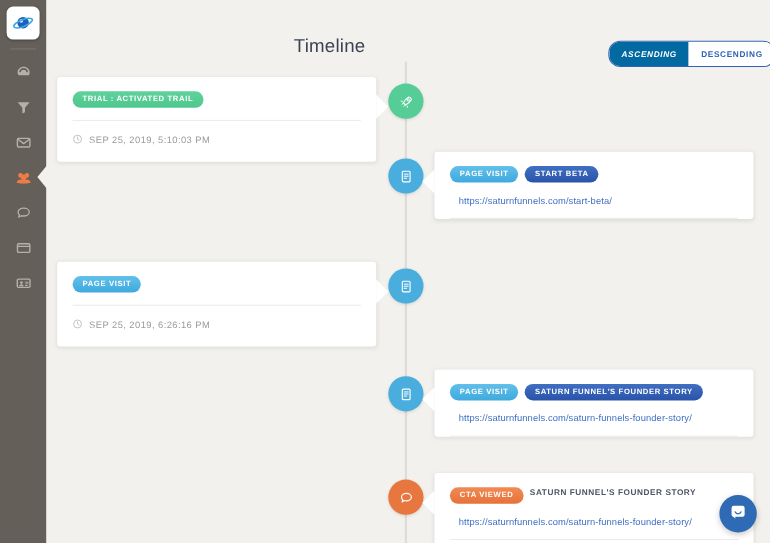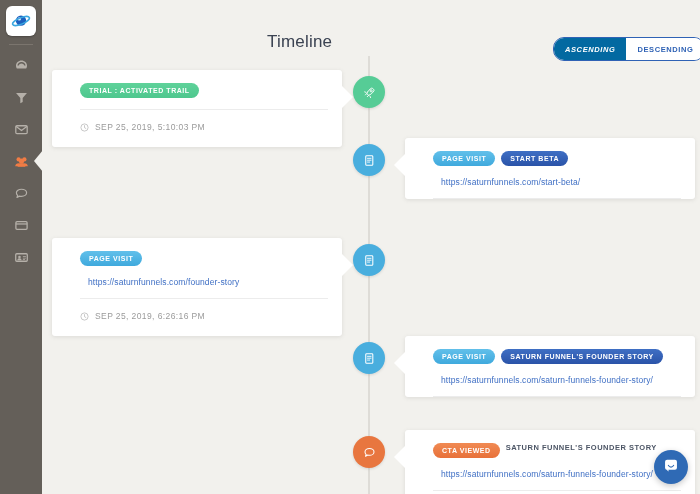--- a/index.html
+++ b/index.html
@@ -79,35 +79,35 @@
     display:flex;align-items:center;justify-content:center;
     box-shadow:0 1px 3px rgba(0,0,0,.12);
   }
   .dot svg{display:block;}
 
   .card{
     position:absolute;background:#ffffff;border-radius:3px;
     box-shadow:0 1px 4px rgba(70,70,70,.13);
   }
   .card.left{left:10px;width:290px;}
-  .card.right{left:363px;width:290px;}
+  .card.right{left:353px;width:290px;}
   .card .notch{position:absolute;width:0;height:0;top:16px;}
   .card.left .notch{
     right:-11px;
     border-top:11px solid transparent;
     border-bottom:11px solid transparent;
     border-left:11px solid #ffffff;
   }
   .card.right .notch{
     left:-11px;
     border-top:11px solid transparent;
     border-bottom:11px solid transparent;
     border-right:11px solid #ffffff;
   }
-  .card-body{padding:13px 14px 0 14px;margin-left:14px;}
+  .card-body{padding:13px 14px 0 14px;}
   .badge-row{display:flex;gap:6px;flex-wrap:wrap;}
   .badge{
     display:inline-flex;align-items:center;
     height:15px;padding:0 9px;border-radius:8px;
     font-size:7px;font-weight:bold;letter-spacing:.55px;color:#ffffff;
     white-space:nowrap;
   }
   .badge.green{background:linear-gradient(to bottom,#5fd29a,#4ec78e);}
   .badge.lightblue{background:linear-gradient(to bottom,#62c0ea,#3fa9dd);}
   .badge.darkblue{background:linear-gradient(to bottom,#3f6fc4,#2a53a8);}
@@ -281,21 +281,20 @@
                 <path d="M7.3 7.1h4.8M7.3 9.6h4.8M7.3 12.1h3" stroke="#ffffff" stroke-width="1.2" stroke-linecap="round"></path>
               </svg>
             </span>
           </div>
           <div class="card left" style="top: 0px;">
             <span class="notch"></span>
             <div class="card-body">
               <div class="badge-row">
                 <span class="badge lightblue">PAGE VISIT</span>
               </div>
-              <a class="url" href="#">https://saturnfunnels.com/founder-story</a>
               <div class="divider"></div>
               <div class="meta">
                 <span class="clock"><svg width="9" height="9" viewBox="0 0 14 14">
                     <circle cx="7" cy="7" r="5.6" fill="none" stroke="#b3b3b3" stroke-width="1.1"></circle>
                     <path d="M7 4v3.2l2.1 1.3" fill="none" stroke="#b3b3b3" stroke-width="1.1" stroke-linecap="round"></path>
                   </svg></span>
                 <span class="meta-text">SEP 25, 2019, 6:26:16 PM</span>
               </div>
             </div>
           </div>

